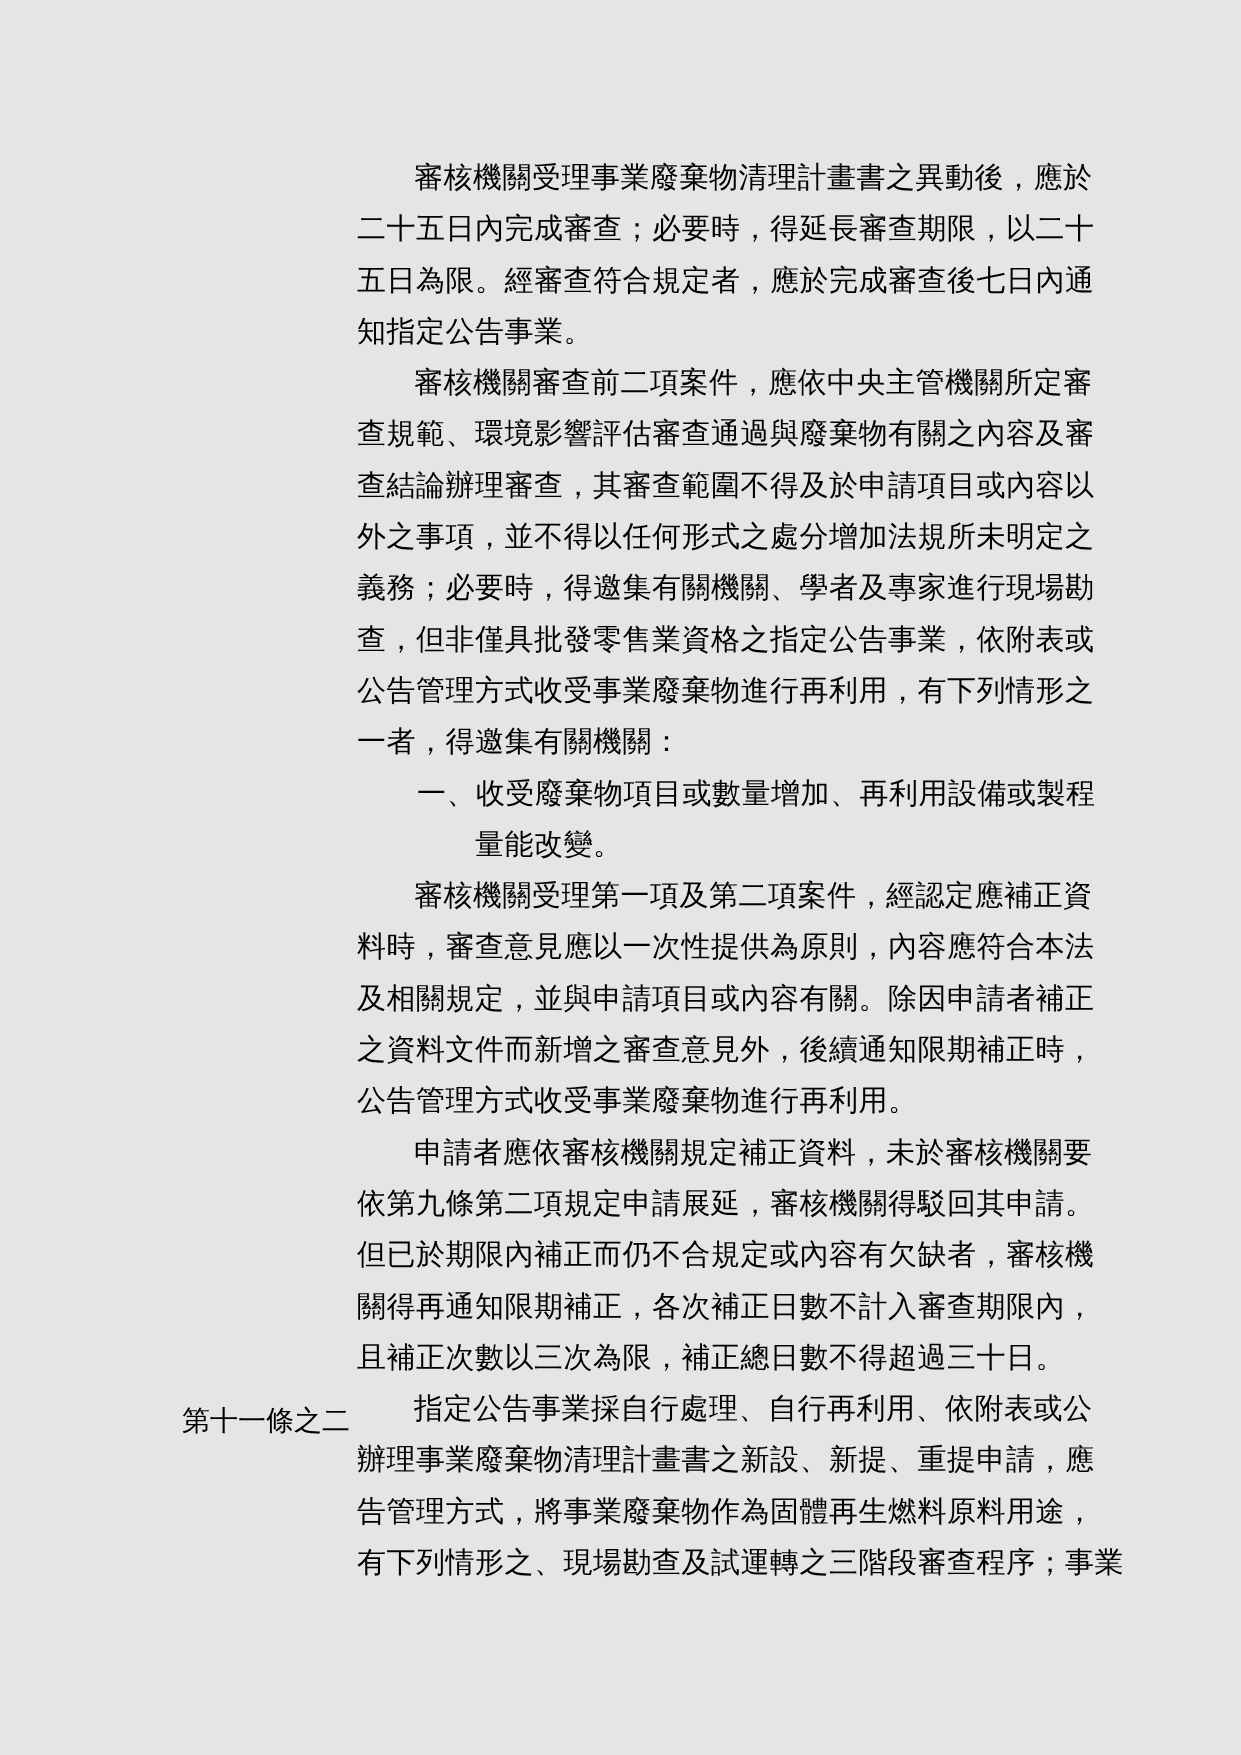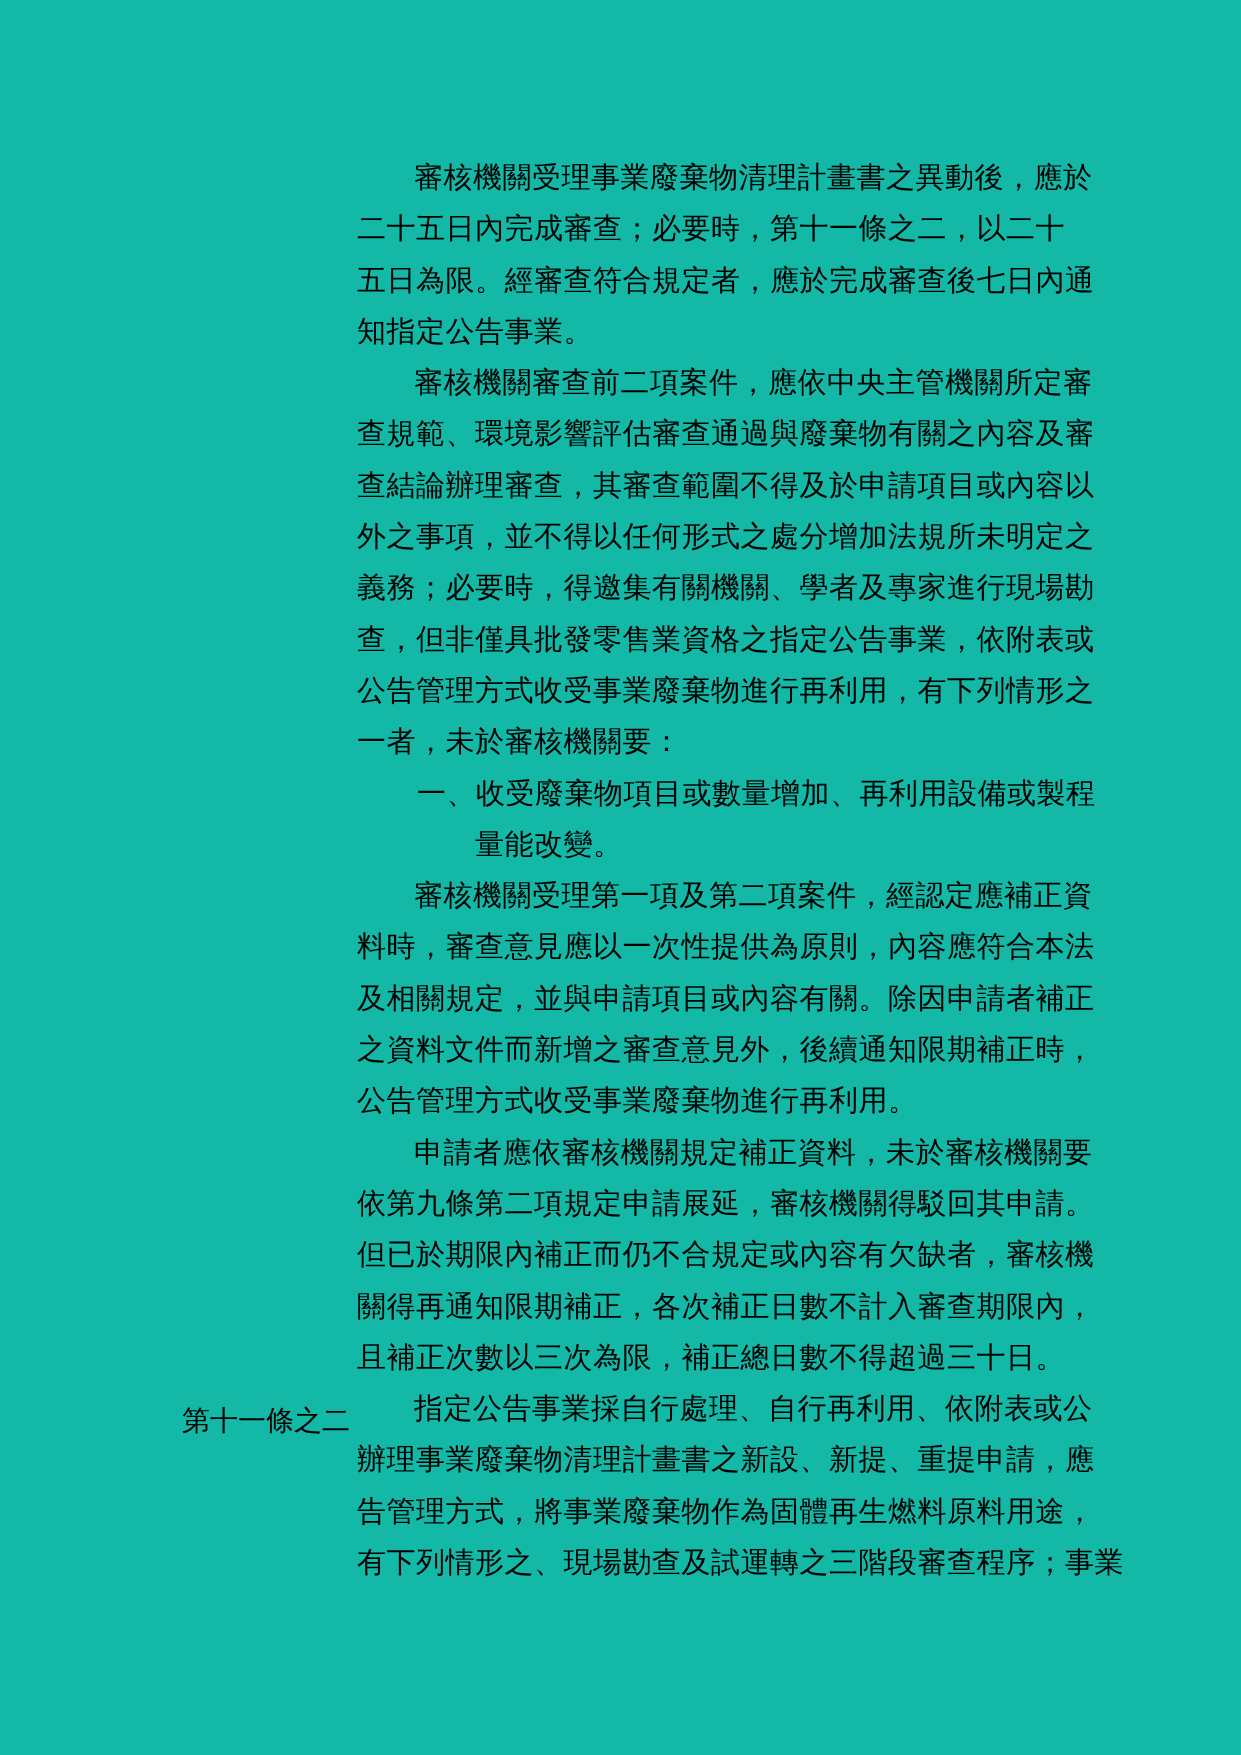--- a/index.html
+++ b/index.html
@@ -2,21 +2,21 @@
 <html lang="zh-Hant"><head>
 <meta charset="utf-8">
 <style>
   html,body{margin:0;padding:0}
   body{
     width:1241px;height:1755px;
     background:#ffffff;color:#000000;
     font-family:"Liberation Serif","DejaVu Serif",serif;
     position:relative;
   }
-  .page{position:absolute;left:0;top:0;width:1241px;height:1755px;background:#14b8a6;overflow:hidden}
+  .page{position:absolute;left:0;top:0;width:1241px;height:1755px;background:#e5e5e5;overflow:hidden}
   .content{position:absolute;left:357px;top:152px;width:810px}
   .ln{
     height:51.3px;line-height:51.3px;
     font-size:29px;letter-spacing:0.5px;
     white-space:nowrap;color:#000000;
   }
   .indent{padding-left:57px}       
   .li1{padding-left:60px}          
   .li2{padding-left:118px}         
   .artrow{position:relative}
@@ -26,32 +26,32 @@
     white-space:nowrap;color:#000000;
   }
 </style>
 </head>
 <body>
 
 <div class="page">
   <div class="content">
 
     <div class="ln indent">審核機關受理事業廢棄物清理計畫書之異動後，應於</div>
-    <div class="ln">二十五日內完成審查；必要時，第十一條之二，以二十</div>
+    <div class="ln">二十五日內完成審查；必要時，得延長審查期限，以二十</div>
     <div class="ln">五日為限。經審查符合規定者，應於完成審查後七日內通</div>
     <div class="ln">知指定公告事業。</div>
 
     <div class="ln indent">審核機關審查前二項案件，應依中央主管機關所定審</div>
     <div class="ln">查規範、環境影響評估審查通過與廢棄物有關之內容及審</div>
     <div class="ln">查結論辦理審查，其審查範圍不得及於申請項目或內容以</div>
     <div class="ln">外之事項，並不得以任何形式之處分增加法規所未明定之</div>
     <div class="ln">義務；必要時，得邀集有關機關、學者及專家進行現場勘</div>
     <div class="ln">查，但非僅具批發零售業資格之指定公告事業，依附表或</div>
     <div class="ln">公告管理方式收受事業廢棄物進行再利用，有下列情形之</div>
-    <div class="ln">一者，未於審核機關要：</div>
+    <div class="ln">一者，得邀集有關機關：</div>
 
     <div class="ln li1">一、收受廢棄物項目或數量增加、再利用設備或製程</div>
     <div class="ln li2">量能改變。</div>
 
 
     <div class="ln indent">審核機關受理第一項及第二項案件，經認定應補正資</div>
     <div class="ln">料時，審查意見應以一次性提供為原則，內容應符合本法</div>
     <div class="ln">及相關規定，並與申請項目或內容有關。除因申請者補正</div>
     <div class="ln">之資料文件而新增之審查意見外，後續通知限期補正時，</div>
     <div class="ln">公告管理方式收受事業廢棄物進行再利用。</div>

